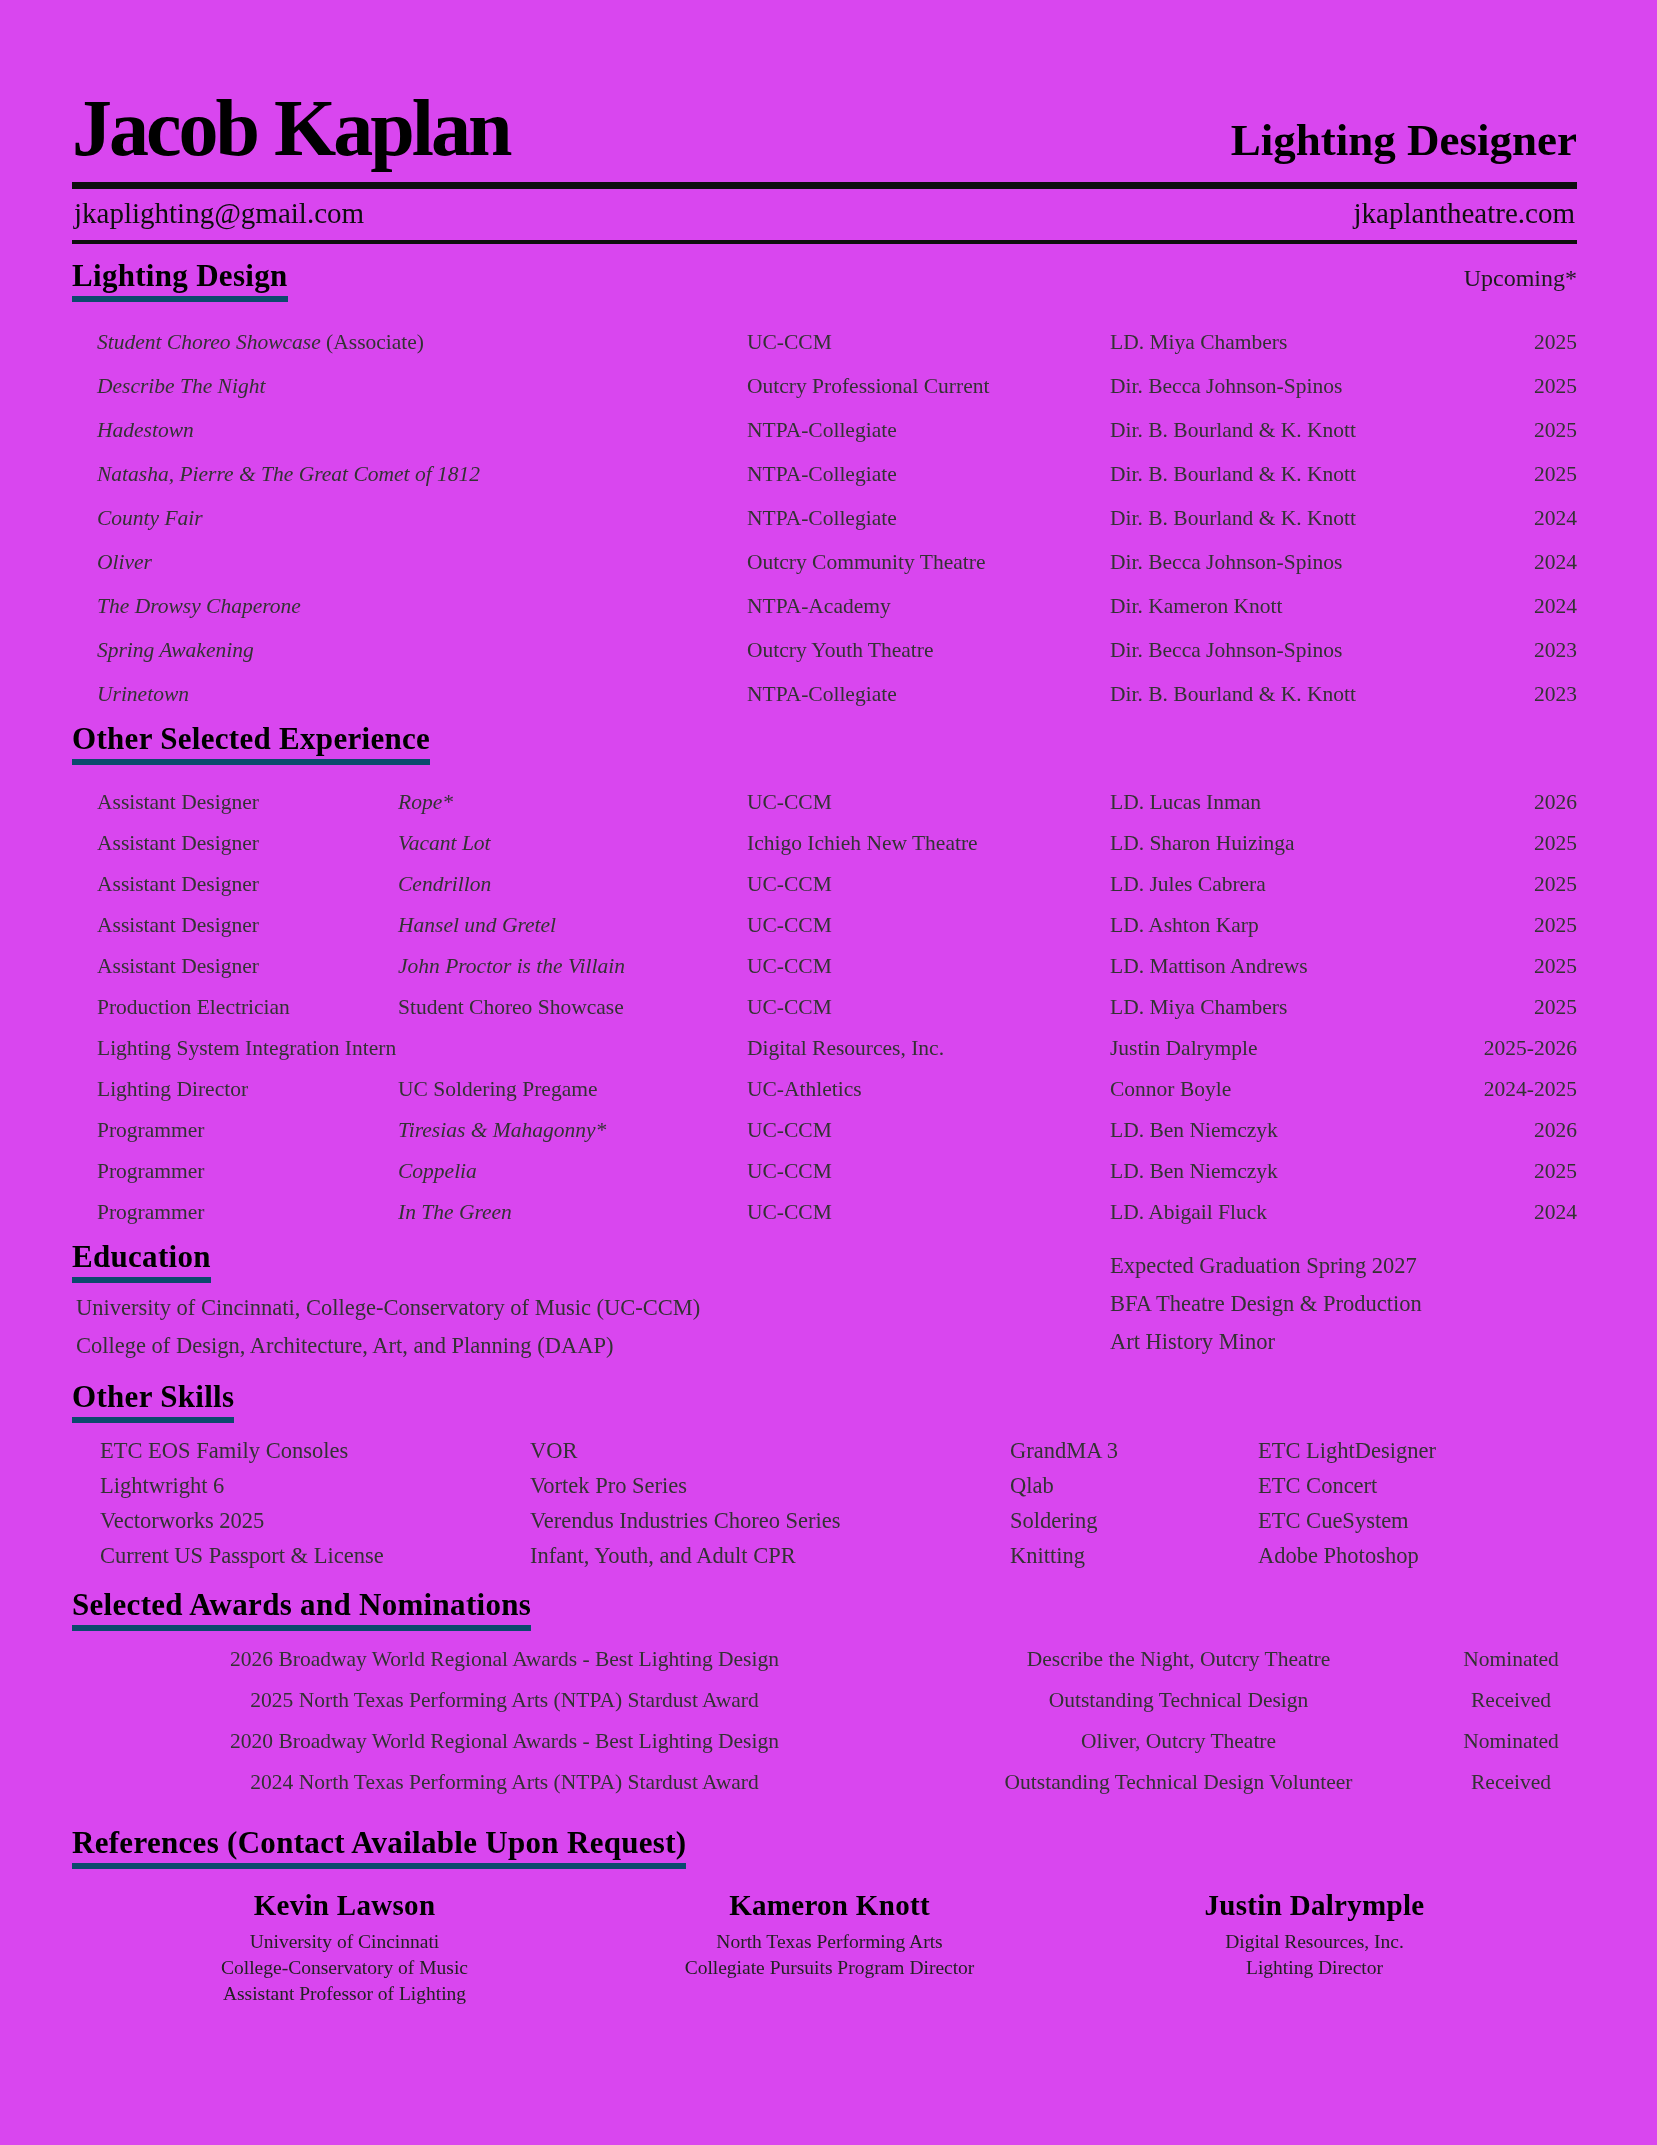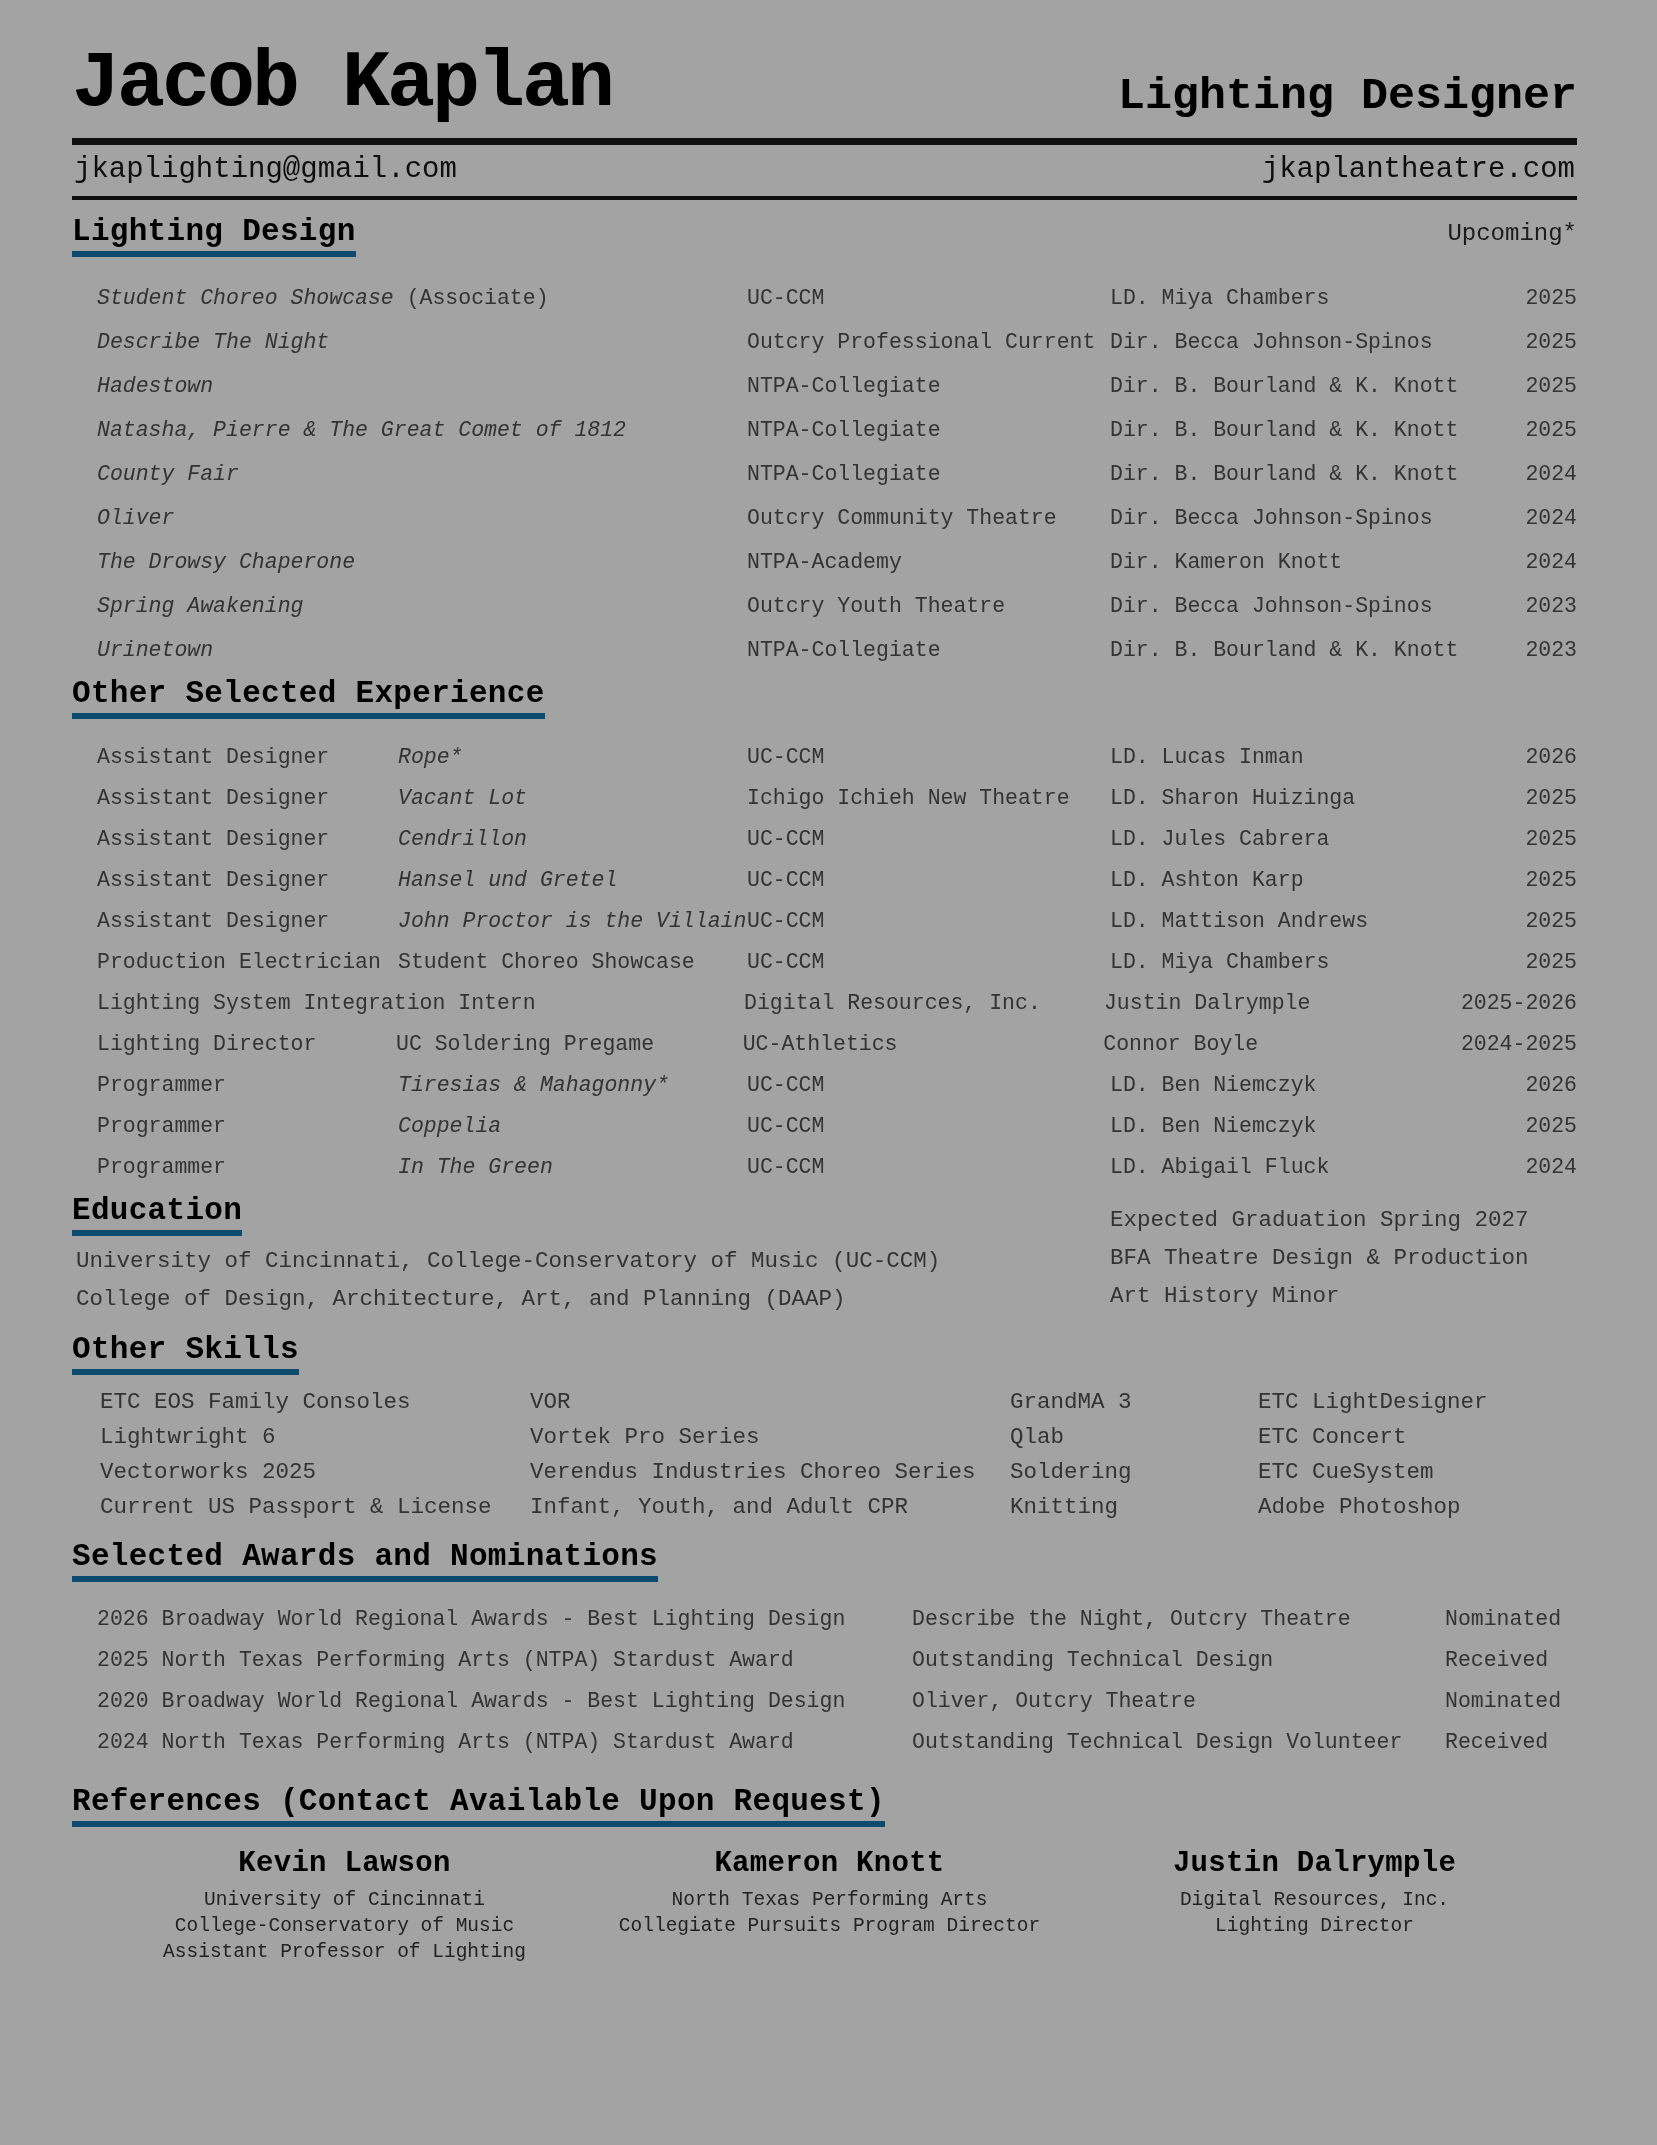--- a/index.html
+++ b/index.html
@@ -1,19 +1,19 @@
 <!DOCTYPE html>
 <html><head>
 <meta charset="utf-8">
 <style>
   html,body { margin:0; padding:0; background:#ffffff; }
   .page {
-    position:relative; width:1657px; height:2145px; background:#a3a3a3;
-    font-family:Liberation Mono, monospace; color:#2e2e2e;
-    box-sizing:border-box; padding:44px 80px 0 72px; overflow:hidden;
+    position:relative; width:1657px; height:2145px; background:#d946ef;
+    font-family:Liberation Serif, serif; color:#2e2e2e;
+    box-sizing:border-box; padding:88px 80px 0 72px; overflow:hidden;
   }
   .header-row { display:flex; justify-content:space-between; align-items:flex-end; }
   .name { font-size:80px; font-weight:bold; color:#000; letter-spacing:-3px; line-height:1; }
   .job-title { font-size:45px; font-weight:bold; color:#000; line-height:1.05; padding-bottom:4px; }
   .rule-thick { height:7px; background:#0e0e0e; margin-top:14px; }
   .rule-thin  { height:4px; background:#0e0e0e; }
   .contact-row { display:flex; justify-content:space-between; font-size:29px; color:#0e0e0e; padding:8px 2px 10px 2px; }
 
   .section-heading-row { display:flex; justify-content:space-between; align-items:baseline; margin-top:14px; }
   .section-heading { font-size:31px; font-weight:bold; color:#000; display:inline-block;
@@ -31,21 +31,21 @@
   .c-dir   { width:360px; }
   .c-year  { flex:1; text-align:right; }
 
   .edu { position:relative; margin-top:14px; }
   .edu-left { margin-left:4px; margin-top:6px; font-size:22.5px; line-height:38px; color:#333; }
   .edu-right { position:absolute; left:1038px; top:8px; font-size:22.5px; line-height:38px; color:#333; }
 
   .skills-cols { display:flex; margin-top:10px; margin-left:28px; font-size:22.5px; line-height:35px; color:#333; }
   .sk-c1 { width:430px; } .sk-c2 { width:480px; } .sk-c3 { width:248px; } .sk-c4 { flex:1; }
 
-  .aw-table { margin-left:25px; margin-top:16px; }
+  .aw-table { margin-left:25px; margin-top:8px;text-align:center; }
   .aw-row { display:flex; align-items:center; height:41px; font-size:21.5px; white-space:nowrap; color:#333; }
   .aw-c1 { width:815px; } .aw-c2 { width:533px; } .aw-c3 { flex:1; }
 
   .refs-row { display:flex; margin-top:20px; margin-left:30px; }
   .ref-col { width:485px; text-align:center; }
   .ref-name { font-size:29px; font-weight:bold; color:#000; margin-bottom:7px; letter-spacing:0.3px; }
   .ref-line { font-size:19.5px; line-height:26px; color:#222; }
 </style>
 </head>
 <body>

